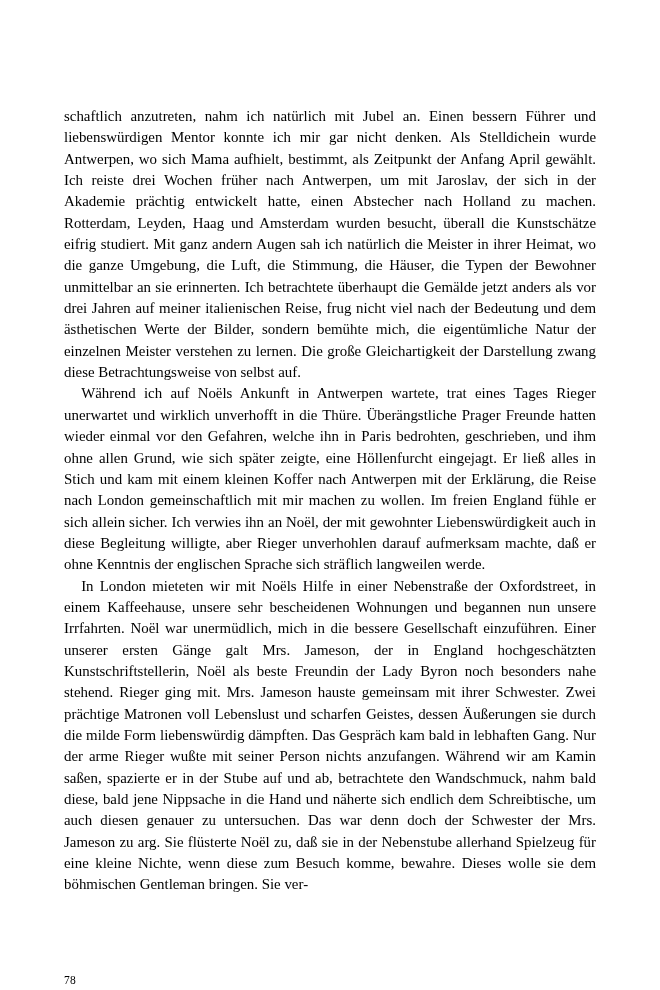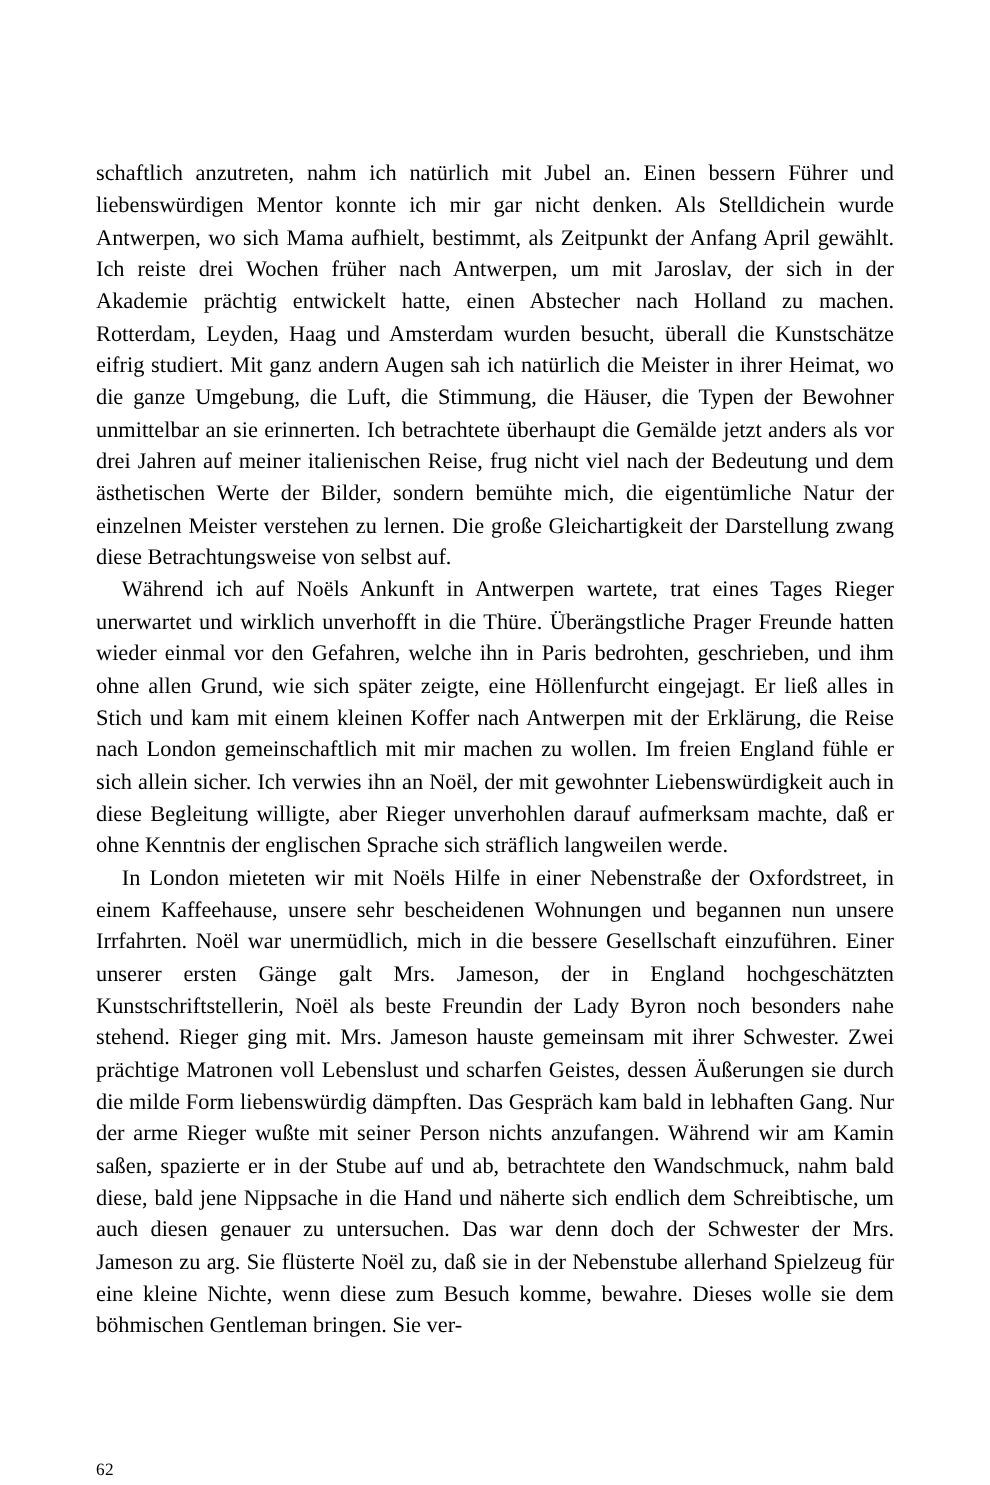--- a/index.html
+++ b/index.html
@@ -52,14 +52,14 @@
 </style>
 </head>
 <body>
 
 <div class="page">
   <div class="body-text">
     <p>schaftlich anzutreten, nahm ich natürlich mit Jubel an. Einen bessern Führer und liebenswürdigen Mentor konnte ich mir gar nicht denken. Als Stelldichein wurde Antwerpen, wo sich Mama aufhielt, bestimmt, als Zeitpunkt der Anfang April gewählt. Ich reiste drei Wochen früher nach Antwerpen, um mit Jaroslav, der sich in der Akademie prächtig entwickelt hatte, einen Abstecher nach Holland zu machen. Rotterdam, Leyden, Haag und Amsterdam wurden besucht, überall die Kunstschätze eifrig studiert. Mit ganz andern Augen sah ich natürlich die Meister in ihrer Heimat, wo die ganze Umgebung, die Luft, die Stimmung, die Häuser, die Typen der Bewohner unmittelbar an sie erinnerten. Ich betrachtete überhaupt die Gemälde jetzt anders als vor drei Jahren auf meiner italienischen Reise, frug nicht viel nach der Bedeutung und dem ästhetischen Werte der Bilder, sondern bemühte mich, die eigentümliche Natur der einzelnen Meister verstehen zu lernen. Die große Gleichartigkeit der Darstellung zwang diese Betrachtungsweise von selbst auf.</p>
     <p class="indent">Während ich auf Noëls Ankunft in Antwerpen wartete, trat eines Tages Rieger unerwartet und wirklich unverhofft in die Thüre. Überängstliche Prager Freunde hatten wieder einmal vor den Gefahren, welche ihn in Paris bedrohten, geschrieben, und ihm ohne allen Grund, wie sich später zeigte, eine Höllenfurcht eingejagt. Er ließ alles in Stich und kam mit einem kleinen Koffer nach Antwerpen mit der Erklärung, die Reise nach London gemeinschaftlich mit mir machen zu wollen. Im freien England fühle er sich allein sicher. Ich verwies ihn an Noël, der mit gewohnter Liebenswürdigkeit auch in diese Begleitung willigte, aber Rieger unverhohlen darauf aufmerksam machte, daß er ohne Kenntnis der englischen Sprache sich sträflich langweilen werde.</p>
     <p class="indent">In London mieteten wir mit Noëls Hilfe in einer Nebenstraße der Oxfordstreet, in einem Kaffeehause, unsere sehr bescheidenen Wohnungen und begannen nun unsere Irrfahrten. Noël war unermüdlich, mich in die bessere Gesellschaft einzuführen. Einer unserer ersten Gänge galt Mrs. Jameson, der in England hochgeschätzten Kunstschriftstellerin, Noël als beste Freundin der Lady Byron noch besonders nahe stehend. Rieger ging mit. Mrs. Jameson hauste gemeinsam mit ihrer Schwester. Zwei prächtige Matronen voll Lebenslust und scharfen Geistes, dessen Äußerungen sie durch die milde Form liebenswürdig dämpften. Das Gespräch kam bald in lebhaften Gang. Nur der arme Rieger wußte mit seiner Person nichts anzufangen. Während wir am Kamin saßen, spazierte er in der Stube auf und ab, betrachtete den Wandschmuck, nahm bald diese, bald jene Nippsache in die Hand und näherte sich endlich dem Schreibtische, um auch diesen genauer zu untersuchen. Das war denn doch der Schwester der Mrs. Jameson zu arg. Sie flüsterte Noël zu, daß sie in der Nebenstube allerhand Spielzeug für eine kleine Nichte, wenn diese zum Besuch komme, bewahre. Dieses wolle sie dem böhmischen Gentleman bringen. Sie ver-</p>
   </div>
-  <div class="folio">62</div>
+  <div class="folio">78</div>
 </div>
 
 </body></html>

